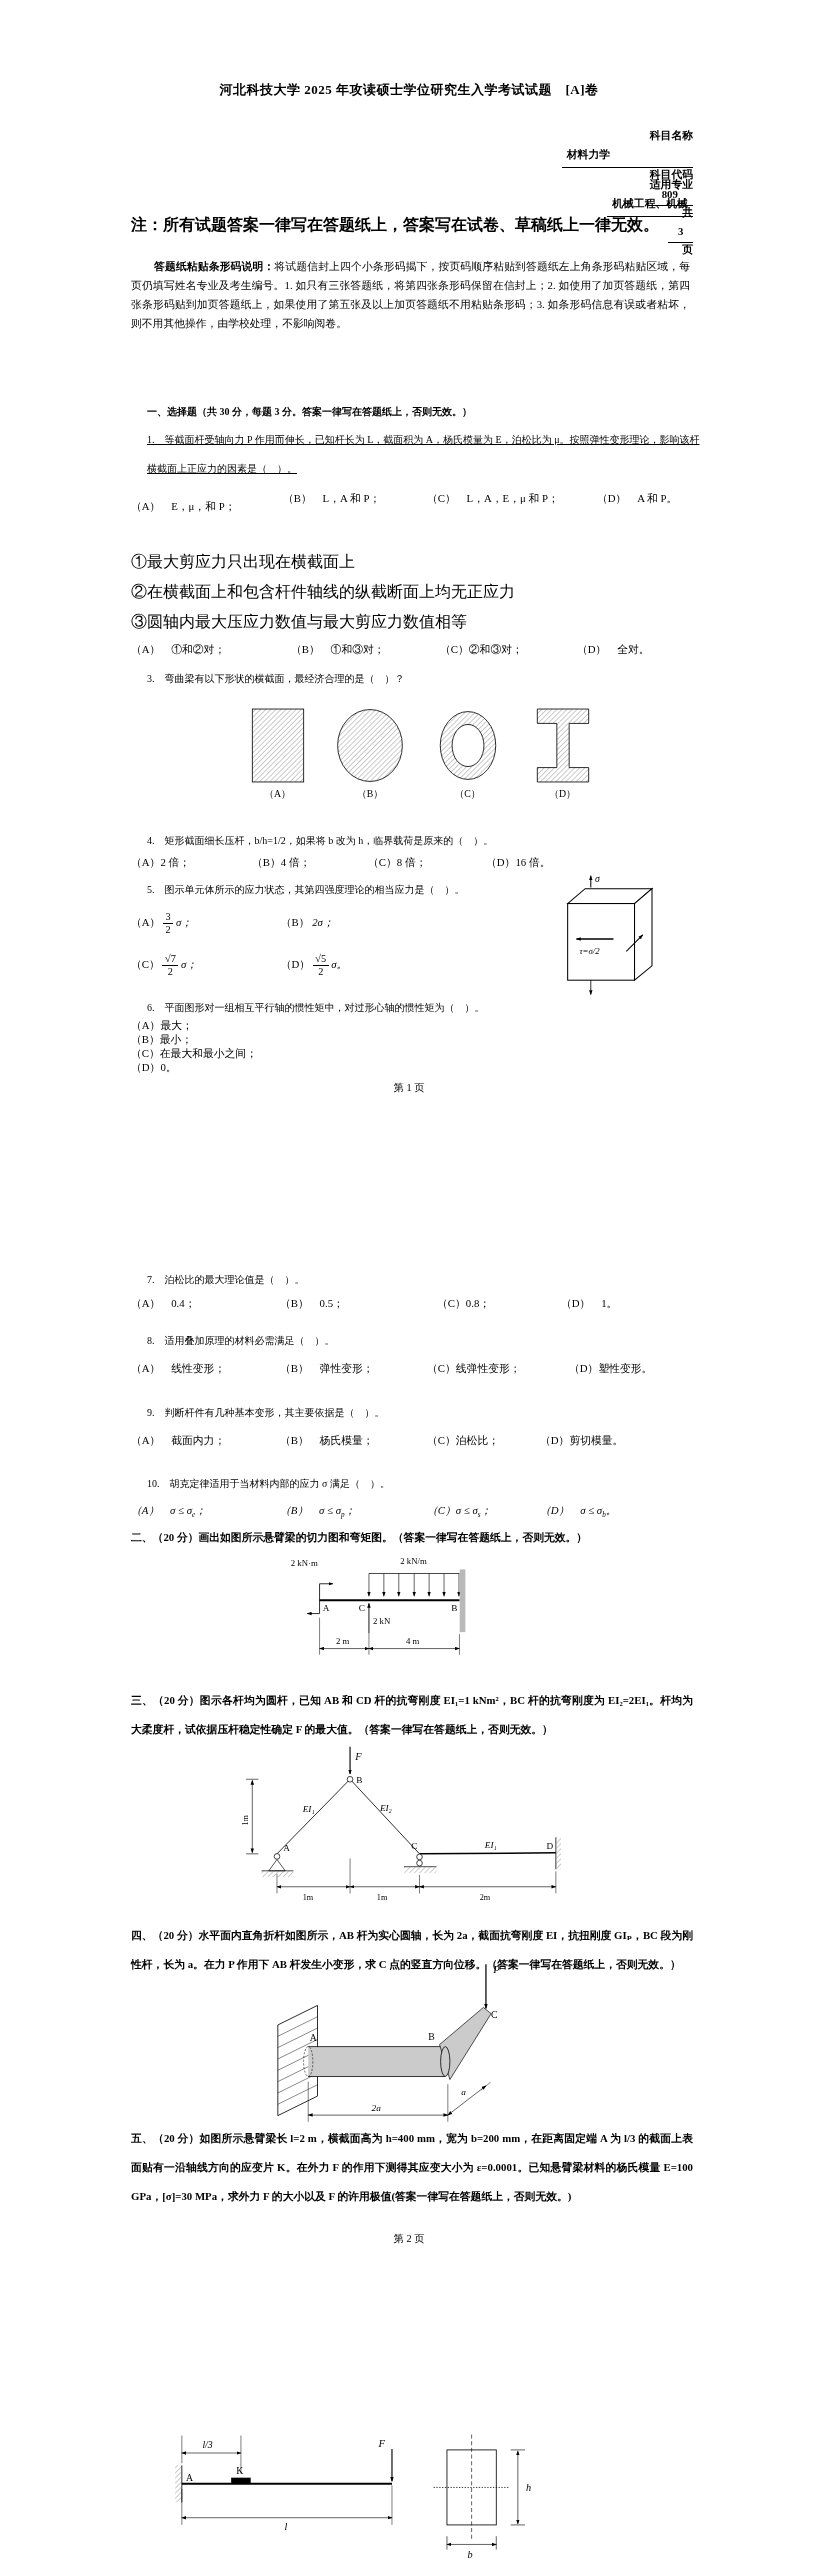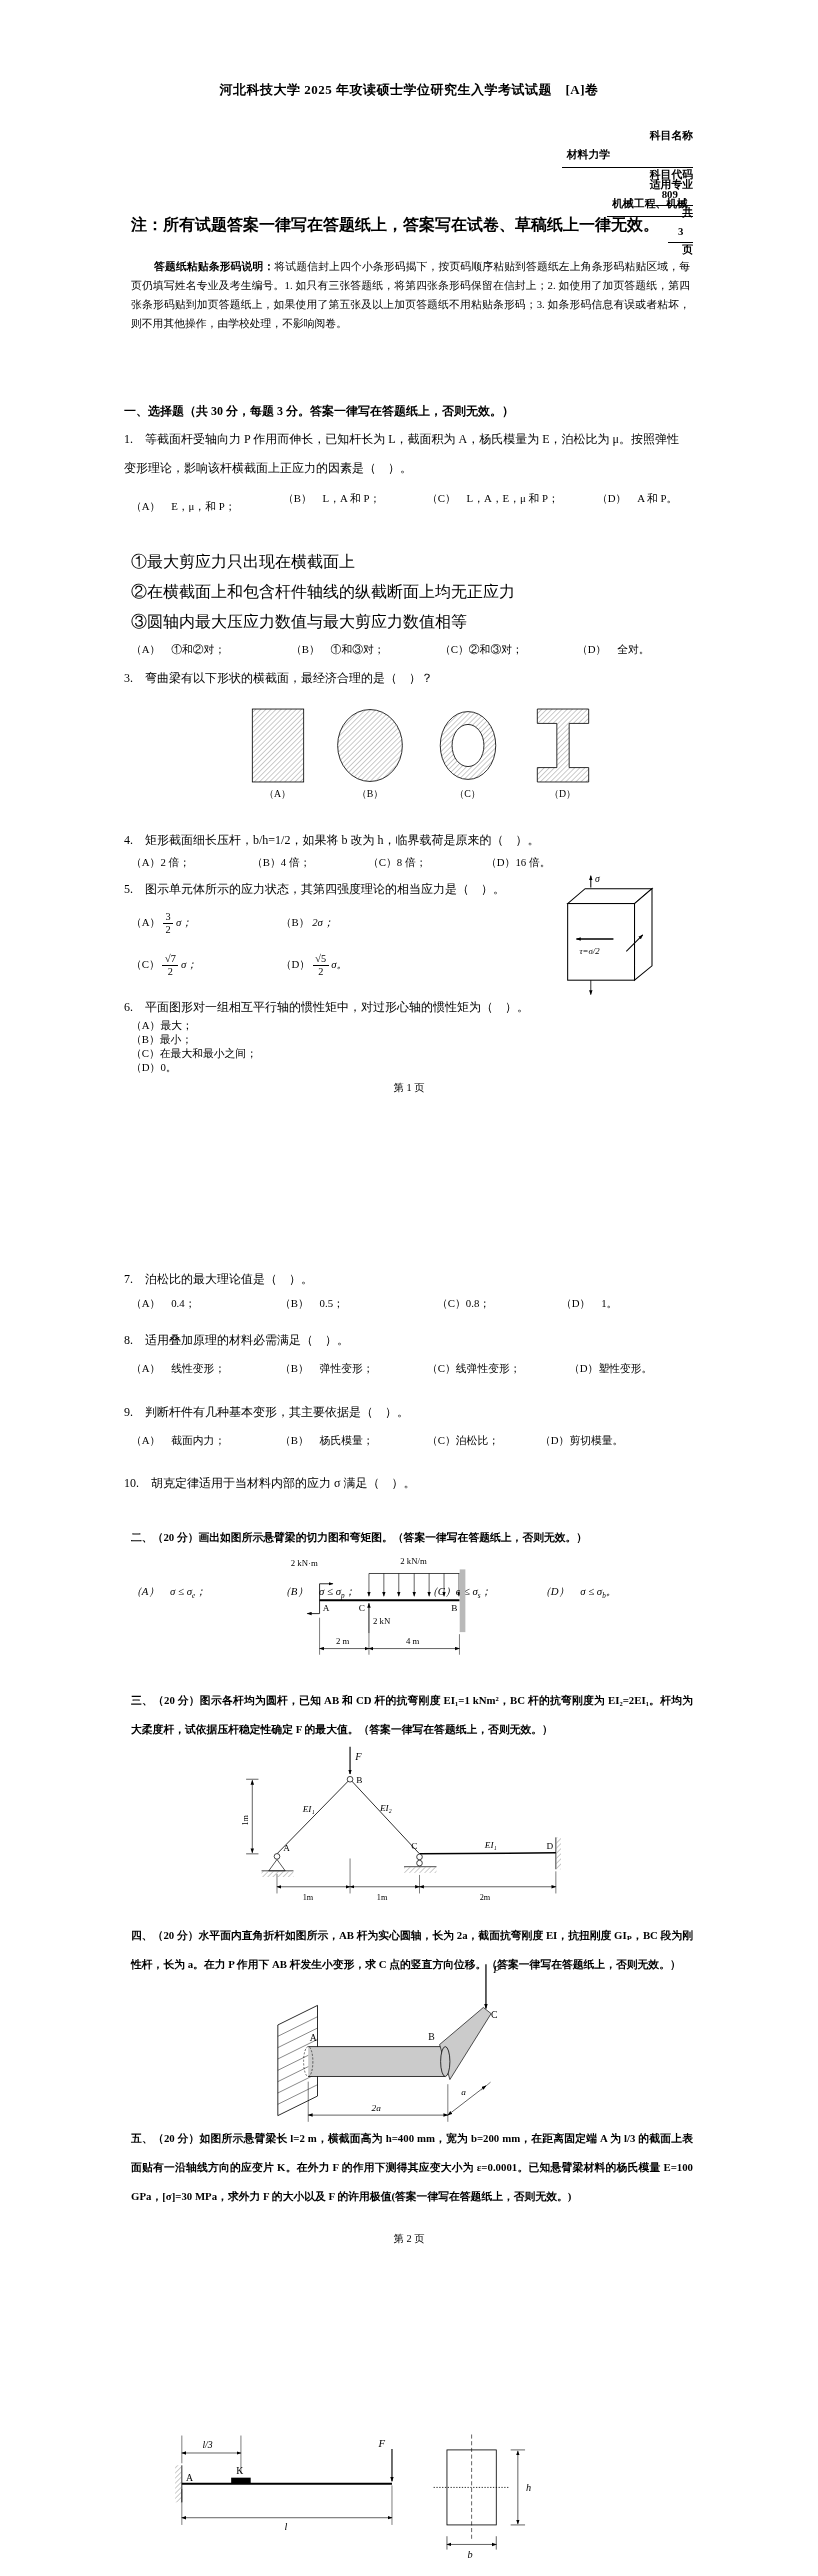--- a/index.html
+++ b/index.html
@@ -8,21 +8,21 @@
   .abs{position:absolute;}
   .ttl{left:0;right:0;top:81px;text-align:center;font-size:13px;font-weight:bold;letter-spacing:0.5px;}
   .meta{left:131px;width:562px;display:flex;align-items:flex-end;font-size:10.8px;font-weight:bold;flex-direction:column;}
   .m1{top:129px;}
   .m2{top:178px;}
   .u{border-bottom:1px solid #000;padding:0 5.2px 5.2px 5.2px;text-align:center;font-weight:bold;}
   .lab{padding-bottom:5.2px;white-space:nowrap;}
   .note{left:131px;top:215px;width:577px;font-size:16px;font-weight:bold;}
   .bar{left:131px;top:257px;width:559px;font-size:10.8px;line-height:19px;text-align:justify;text-indent:23px;}
   .bar b{font-weight:bold;}
-  .stem{left:124px;width:559px;font-size:12px;line-height:29px;}
+  .stem{left:147px;width:559px;font-size:10px;line-height:29px;}
   .items{left:131px;width:559px;font-size:16px;line-height:30px;}
   .opts{left:131px;width:559px;font-size:10.8px;display:flex;white-space:nowrap;}
   .opts span.o{display:inline-block;}
   .bigq{left:131px;width:562px;font-size:10.8px;font-weight:bold;line-height:29px;text-align:justify;}
   .foot{left:0;right:0;text-align:center;font-size:10.3px;}
   .cell{text-align:center;}
   .cell .cl{font-size:9.8px;margin-top:3.1px;}
   .frac{display:inline-block;text-align:center;vertical-align:middle;margin:0 2.6px;font-size:10.3px;line-height:1.15;}
   .frac .fn{display:block;border-bottom:0.8px solid #000;padding:0 2.6px;}
   .frac .fd{display:block;}
@@ -71,21 +71,21 @@
   </div>
 
   <div class="abs note">注：所有试题答案一律写在答题纸上，答案写在试卷、草稿纸上一律无效。</div>
 
   <p class="abs bar" style="margin:0;">
     <b>答题纸粘贴条形码说明：</b><span>将试题信封上四个小条形码揭下，按页码顺序粘贴到答题纸左上角条形码粘贴区域，每页仍填写姓名专业及考生编号。1. 如只有三张答题纸，将第四张条形码保留在信封上；2. 如使用了加页答题纸，第四张条形码贴到加页答题纸上，如果使用了第五张及以上加页答题纸不用粘贴条形码；3. 如条形码信息有误或者粘坏，则不用其他操作，由学校处理，不影响阅卷。</span>
   </p>
 
   <div class="abs stem" style="top:397px;font-weight:bold;">一、选择题（共 30 分，每题 3 分。答案一律写在答题纸上，否则无效。）</div>
 
-  <div class="abs stem" style="top:425px;">1.　等截面杆受轴向力 P 作用而伸长，已知杆长为 L，截面积为 A，杨氏模量为 E，泊松比为 μ。按照弹性变形理论，影响该杆横截面上正应力的因素是（　）。</div>
+  <div class="abs stem" style="top:425px;text-decoration:underline;">1.　等截面杆受轴向力 P 作用而伸长，已知杆长为 L，截面积为 A，杨氏模量为 E，泊松比为 μ。按照弹性变形理论，影响该杆横截面上正应力的因素是（　）。</div>
   <div class="abs opts" style="top:492px;">
     <span class="o" style="width:152px;margin-top:8px;">（A）　E，μ，和 P；</span>
     <span class="o" style="width:144px;">（B）　L，A 和 P；</span>
     <span class="o" style="width:170px;">（C）　L，A，E，μ 和 P；</span>
     <span class="o">（D）　A 和 P。</span>
   </div>
 
   <div class="abs items" style="top:547px;">
     <div>①最大剪应力只出现在横截面上</div>
     <div>②在横截面上和包含杆件轴线的纵截断面上均无正应力</div>
@@ -184,21 +184,21 @@
 
   <div class="abs stem" style="top:1398px;">9.　判断杆件有几种基本变形，其主要依据是（　）。</div>
   <div class="abs opts" style="top:1434px;">
     <span class="o" style="width:149px;">（A）　截面内力；</span>
     <span class="o" style="width:147px;">（B）　杨氏模量；</span>
     <span class="o" style="width:113px;">（C）泊松比；</span>
     <span class="o">（D）剪切模量。</span>
   </div>
 
   <div class="abs stem" style="top:1469px;">10.　胡克定律适用于当材料内部的应力 σ 满足（　）。</div>
-  <div class="abs opts" style="top:1585px;">
+  <div class="abs opts" style="top:1504px;">
     <span class="o it" style="width:149px;"><span>（A）　σ ≤ σ</span><sub>e</sub><span>；</span></span>
     <span class="o it" style="width:147px;"><span>（B）　σ ≤ σ</span><sub>p</sub><span>；</span></span>
     <span class="o it" style="width:113px;"><span>（C）σ ≤ σ</span><sub>s</sub><span>；</span></span>
     <span class="o it"><span>（D）　σ ≤ σ</span><sub>b</sub><span>。</span></span>
   </div>
 
   <div class="abs bigq" style="top:1523px;">二、（20 分）画出如图所示悬臂梁的切力图和弯矩图。（答案一律写在答题纸上，否则无效。）</div>
 
   <svg class="abs" style="left:278px;top:1556px;" width="222" height="108" viewBox="0 0 430 210">
     <text x="24" y="20" font-size="17">2 kN·m</text>

